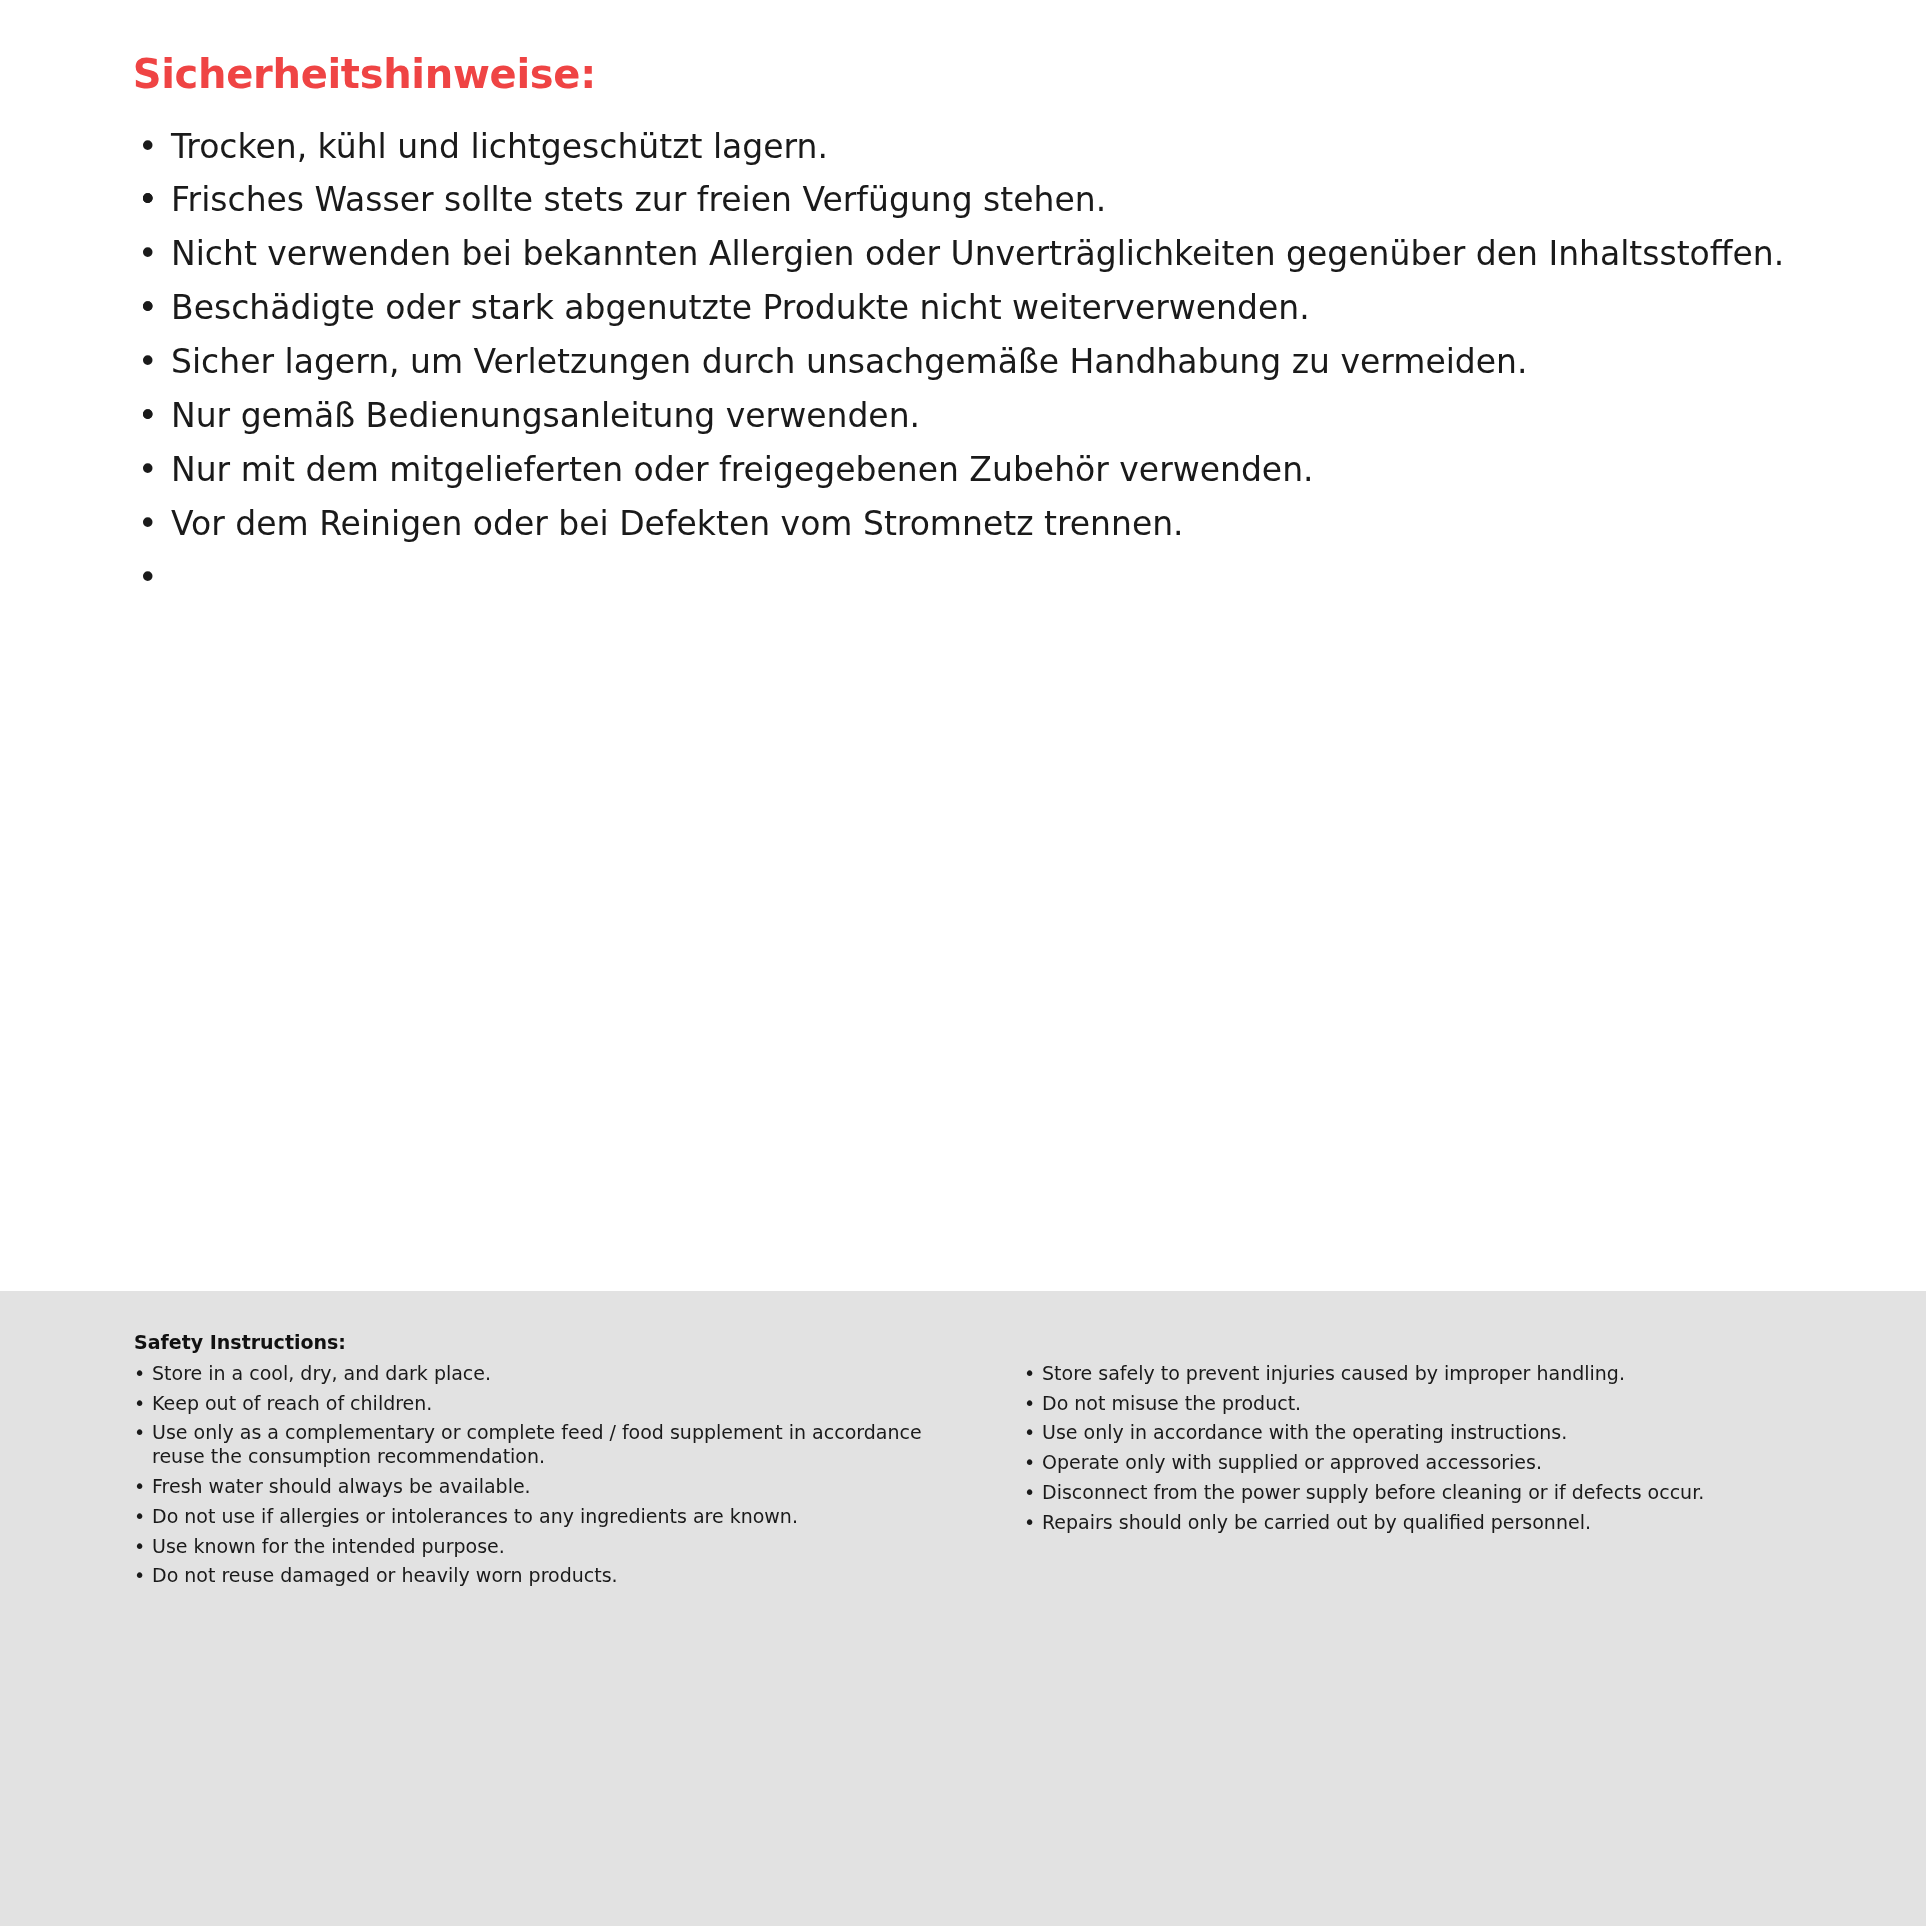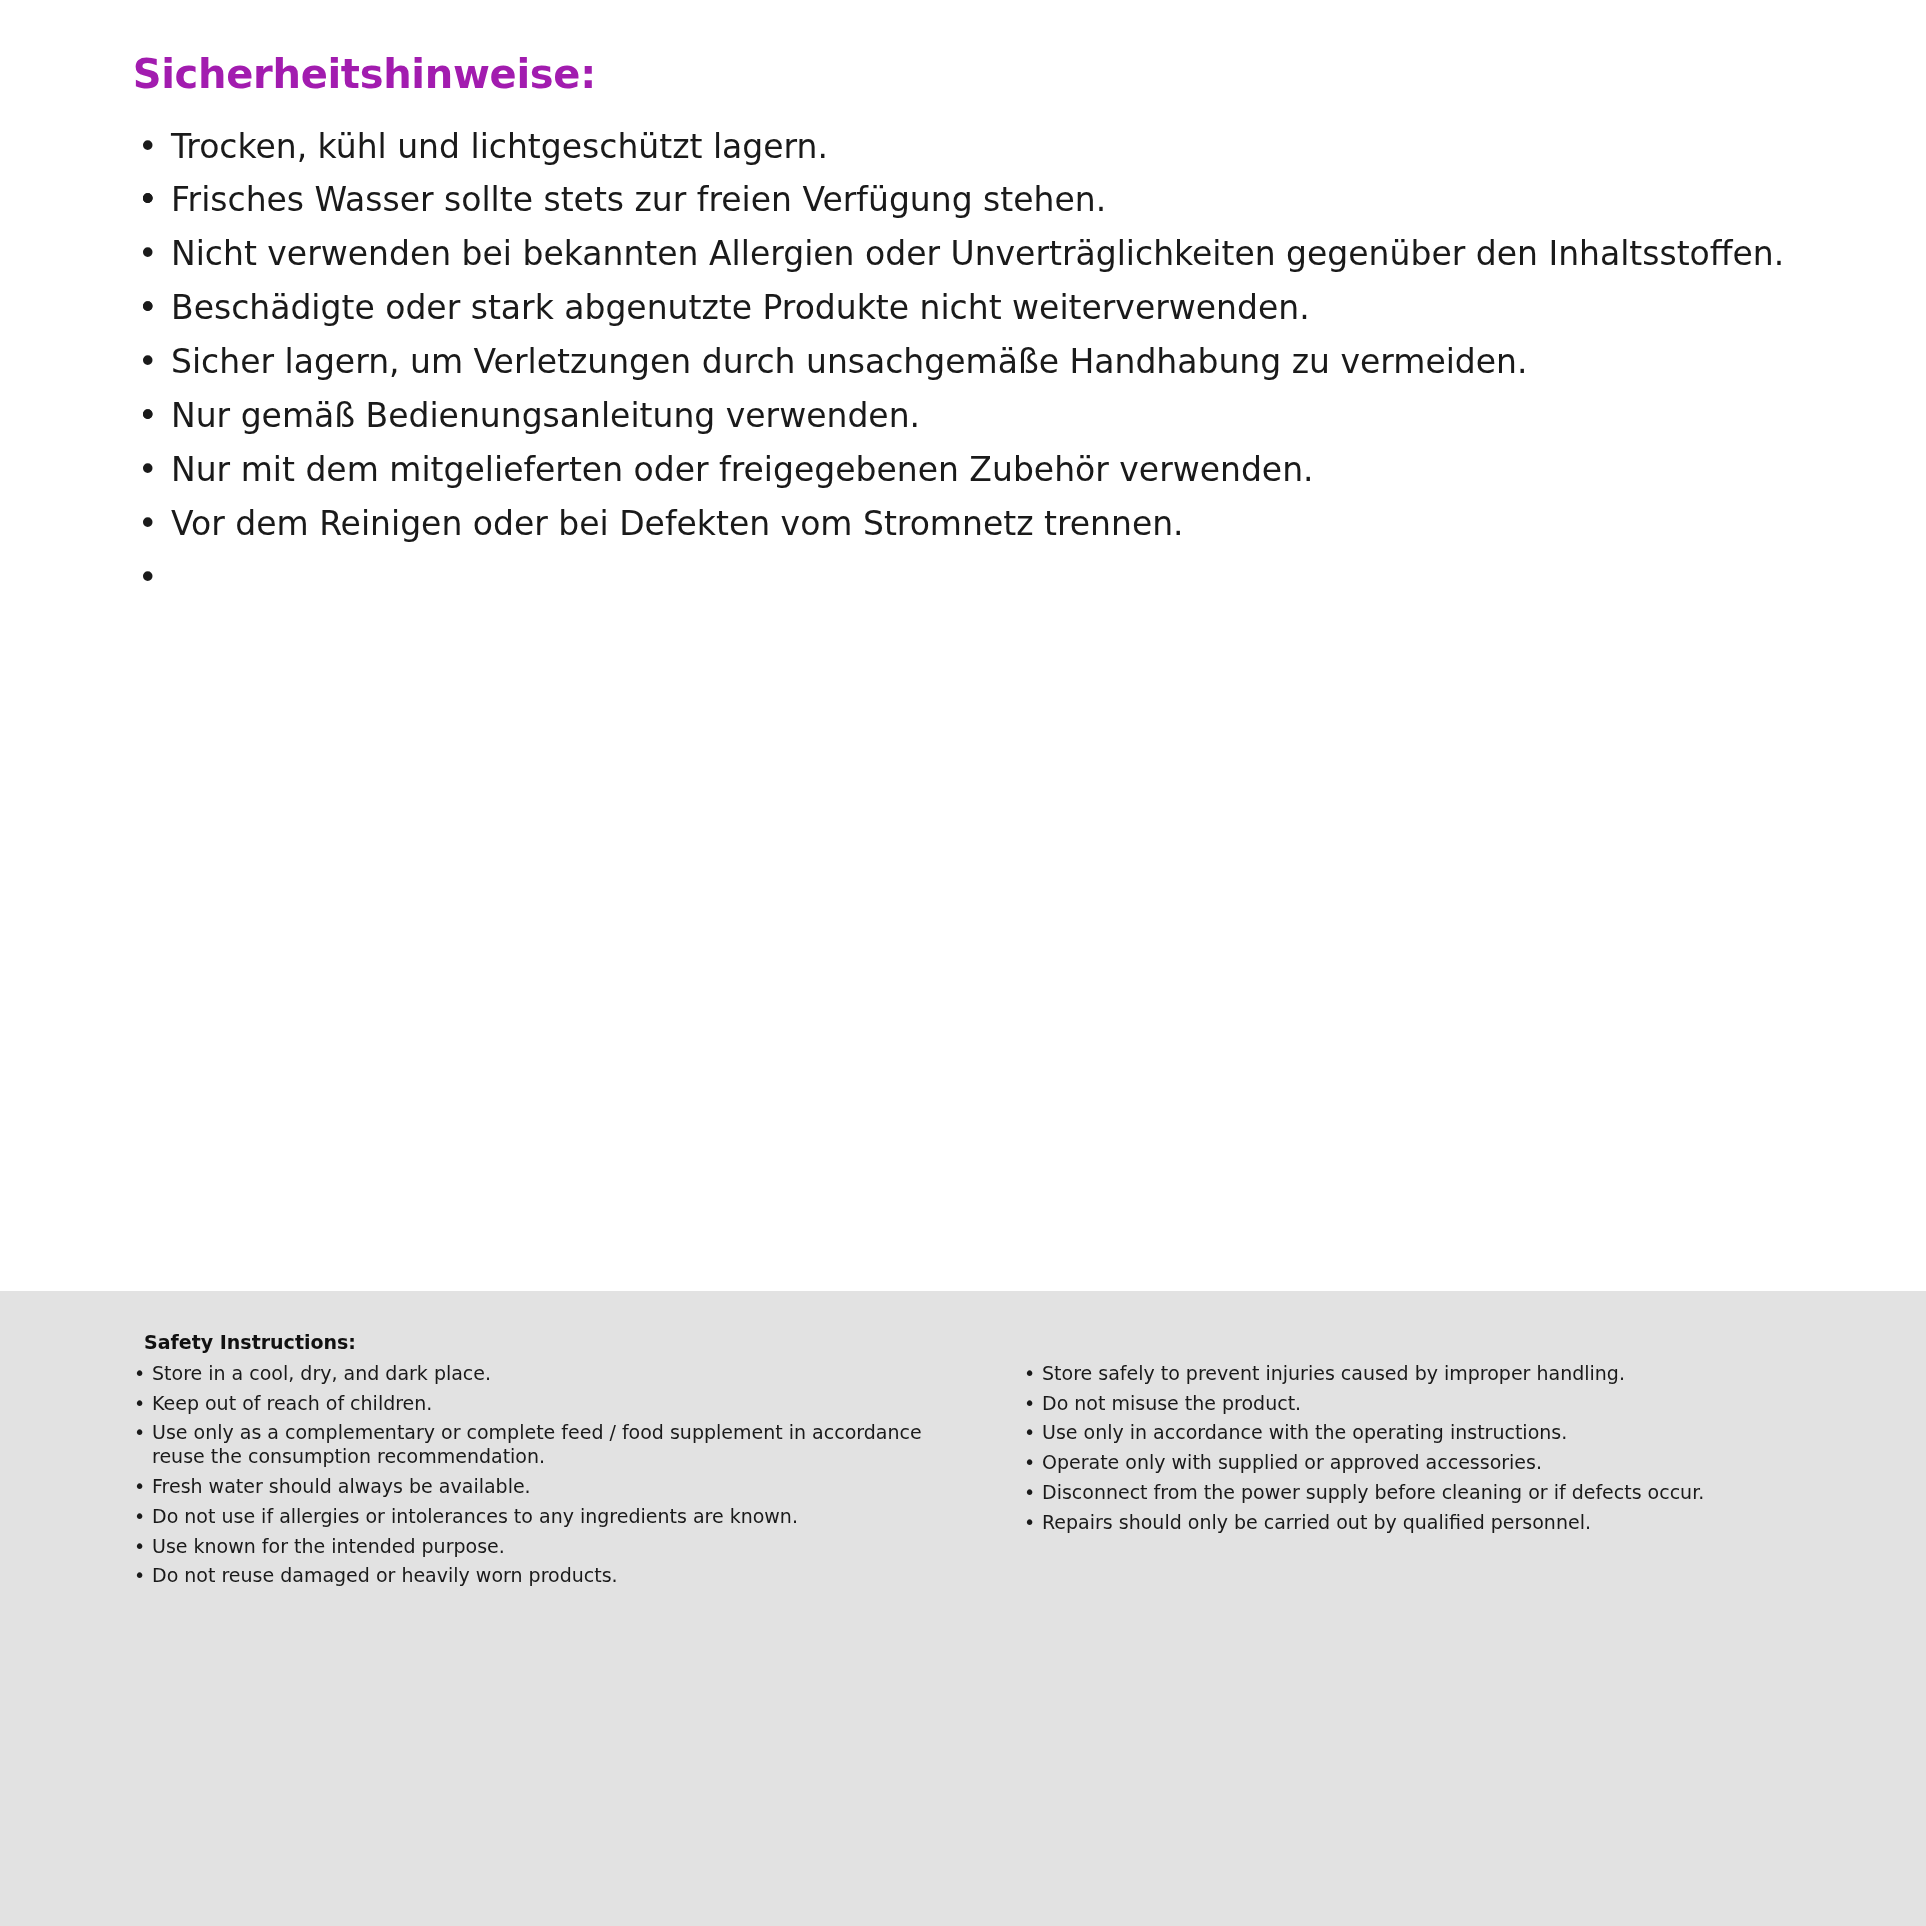--- a/index.html
+++ b/index.html
@@ -28,21 +28,21 @@
     background: #ffffff;
     padding: 51px 77px 0 125px;
     box-sizing: border-box;
     height: 1291px;
   }
 
   .de-heading {
     font-size: 40px;
     font-weight: bold;
     letter-spacing: -0.3px;
-    color: #a21caf;
+    color: #ef4444;
     margin: 0 0 29.5px 7.7px;
   }
 
   .de-list {
     list-style: none;
     margin: 0;
     padding: 0;
   }
 
   .de-list li {
@@ -69,21 +69,21 @@
     flex: 1 1 auto;
     padding: 40px 77px 39px 125px;
     box-sizing: border-box;
     position: relative;
   }
 
   .en-heading {
     font-size: 19px;
     font-weight: bold;
     color: #111111;
-    margin: 0 0 9px 19px;
+    margin: 0 0 9px 9px;
   }
 
   .en-columns {
     display: flex;
     gap: 62px;
     align-items: flex-start;
   }
 
   .en-col {
     width: 828px;

